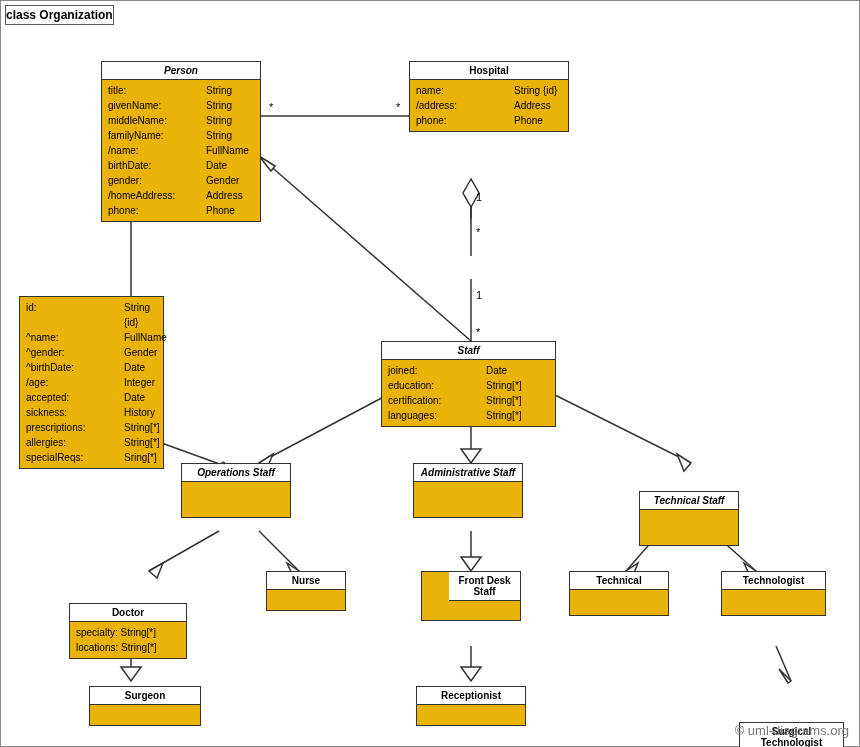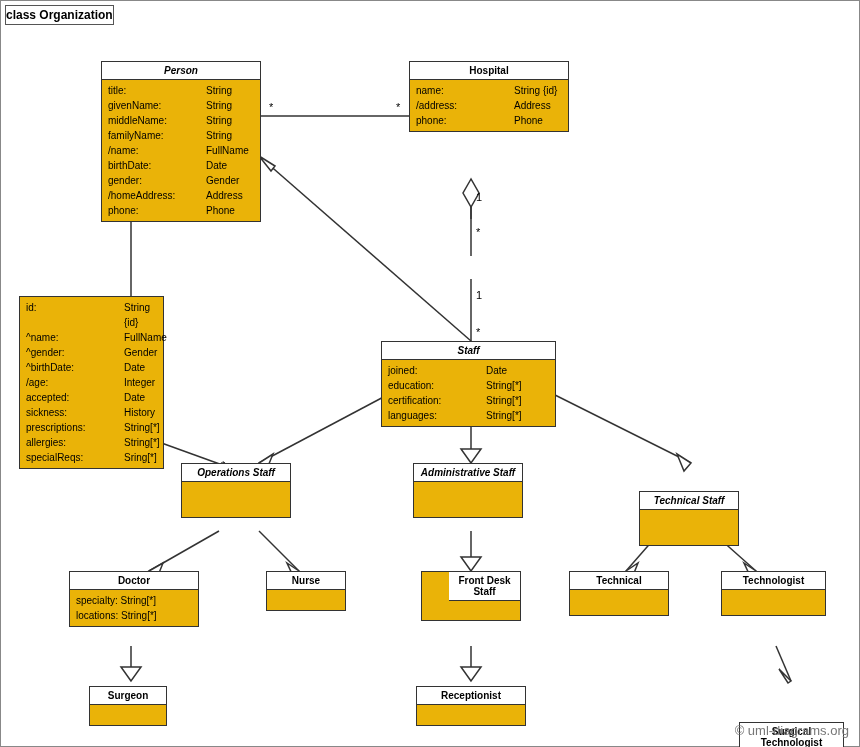--- a/index.html
+++ b/index.html
@@ -275,21 +275,21 @@
   <div class="class-box" style="left:180px; top:462px; width:110px; min-height:55px;">
     <div class="class-title" style="font-style:italic;">Operations Staff</div>
     <div class="class-attrs" style="min-height:8px;"></div>
   </div>
 
   <div class="class-box" style="left:638px; top:462px; width:100px; min-height:55px;margin-top:28px;">
     <div class="class-title" style="font-style:italic;">Technical Staff</div>
     <div class="class-attrs" style="min-height:8px;"></div>
   </div>
 
-  <div class="class-box" style="left:68px; top:570px; width:130px;">
+  <div class="class-box" style="left:68px; top:602px; width:118px;">
     <div class="class-title normal">Doctor</div>
     <div class="class-attrs">
       <div class="attr-row">
           <span>specialty: String[*]</span>
         </div>
       <div class="attr-row">
           <span>locations: String[*]</span>
         </div>
     </div>
   </div>
@@ -307,21 +307,21 @@
   <div class="class-box" style="left:568px; top:570px; width:100px; min-height:45px;">
     <div class="class-title normal">Technical</div>
     <div class="class-attrs" style="min-height:10px;"></div>
   </div>
 
   <div class="class-box" style="left:720px; top:570px; width:105px; min-height:45px;">
     <div class="class-title normal">Technologist</div>
     <div class="class-attrs" style="min-height:10px;"></div>
   </div>
 
-  <div class="class-box" style="left:88px; top:685px; width:78px; min-height:40px;">
+  <div class="class-box" style="left:88px; top:685px; width:112px; min-height:40px;">
     <div class="class-title normal">Surgeon</div>
     <div class="class-attrs" style="min-height:8px;"></div>
   </div>
 
   <div class="class-box" style="left:415px; top:685px; width:110px; min-height:40px;">
     <div class="class-title normal">Receptionist</div>
     <div class="class-attrs" style="min-height:8px;"></div>
   </div>
 
   <div class="class-box" style="left:738px; top:685px; width:105px; min-height:50px;margin-top:36px;">

